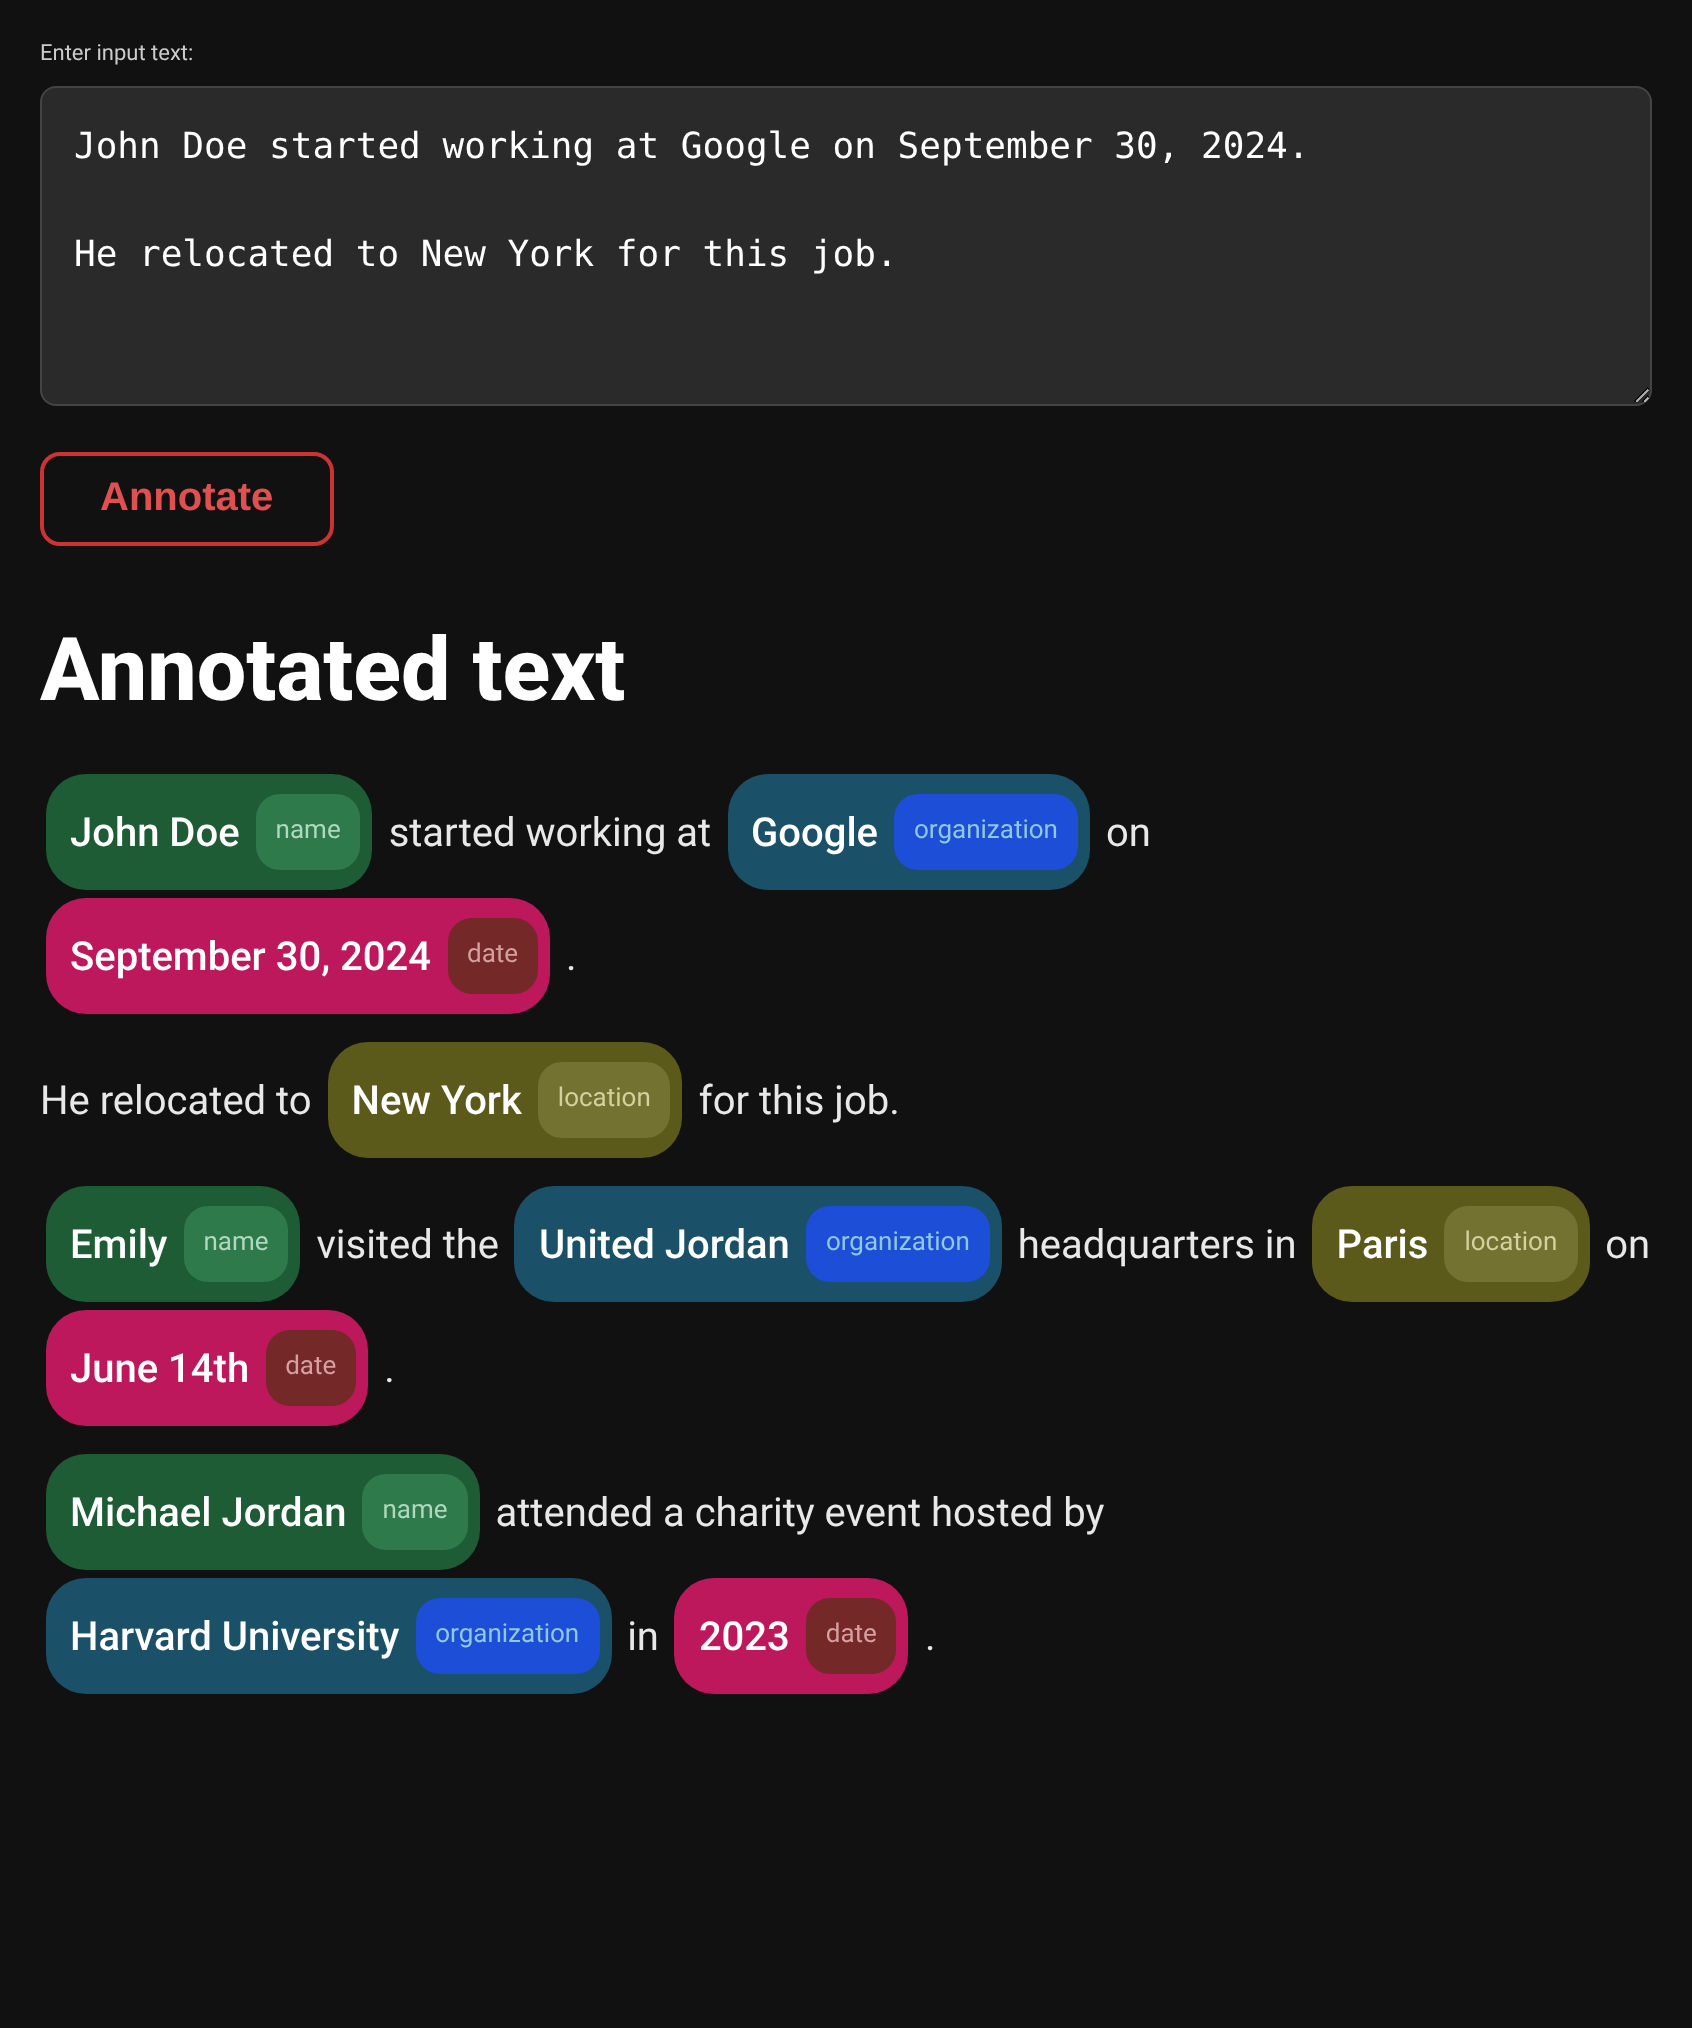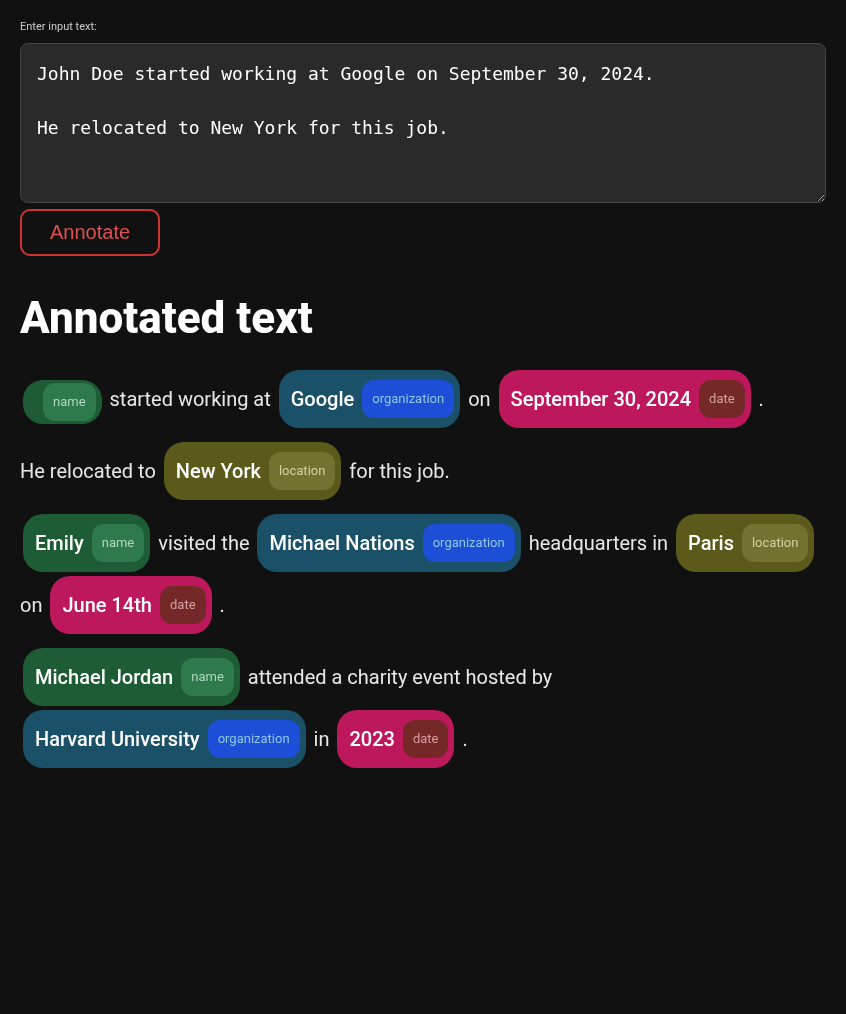--- a/index.html
+++ b/index.html
@@ -28,29 +28,29 @@
       color: #ffffff;
       font-size: 18px;
       padding: 16px;
       resize: both;
       min-height: 160px;
       outline: none;
       line-height: 1.5;
     }
 
     .annotate-btn {
-      margin-top: 2px;
+      margin-top: 18px;
       background: transparent;
       border: 2px solid #cc3333;
       border-radius: 10px;
       color: #e05050;
       font-size: 20px;
       padding: 10px 28px;
       cursor: pointer;
-      font-weight: 400;
+      font-weight: 700;
     }
 
     .annotated-title {
       font-size: 44px;
       font-weight: 800;
       color: #ffffff;
       margin-top: 36px;
       margin-bottom: 24px;
     }
 
@@ -135,20 +135,21 @@
 
 <br>
 <button class="annotate-btn">Annotate</button>
 
 <h1 class="annotated-title">Annotated text</h1>
 
 <div class="annotated-content">
 
   <div class="sentence-block">
     <span class="entity entity-name">
+      <span>John Doe</span>
       <span class="entity-label">name</span>
     </span>
     <span> started working at </span>
     <span class="entity entity-org">
       <span>Google</span>
       <span class="entity-label">organization</span>
     </span>
     <span> on </span>
     <span class="entity entity-date">
       <span>September 30, 2024</span>
@@ -166,21 +167,21 @@
     <span> for this job.</span>
   </div>
 
   <div class="sentence-block">
     <span class="entity entity-name">
       <span>Emily</span>
       <span class="entity-label">name</span>
     </span>
     <span> visited the </span>
     <span class="entity entity-org">
-      <span>Michael Nations</span>
+      <span>United Jordan</span>
       <span class="entity-label">organization</span>
     </span>
     <span> headquarters in </span>
     <span class="entity entity-loc">
       <span>Paris</span>
       <span class="entity-label">location</span>
     </span>
     <span> on </span>
     <span class="entity entity-date">
       <span>June 14th</span>

